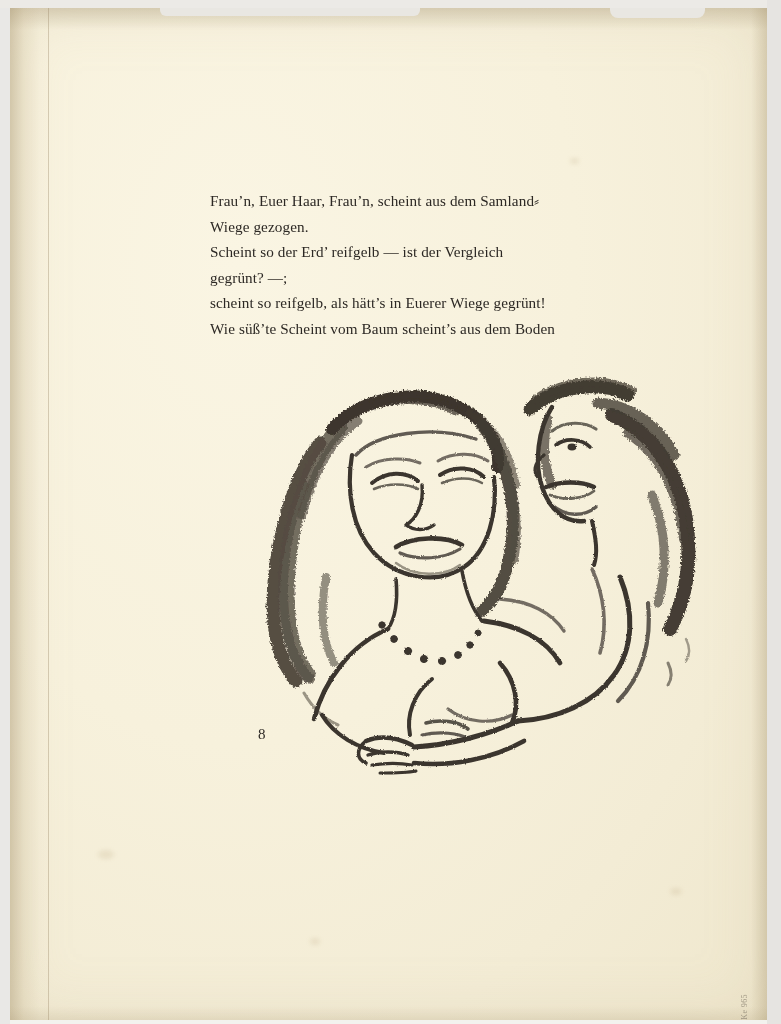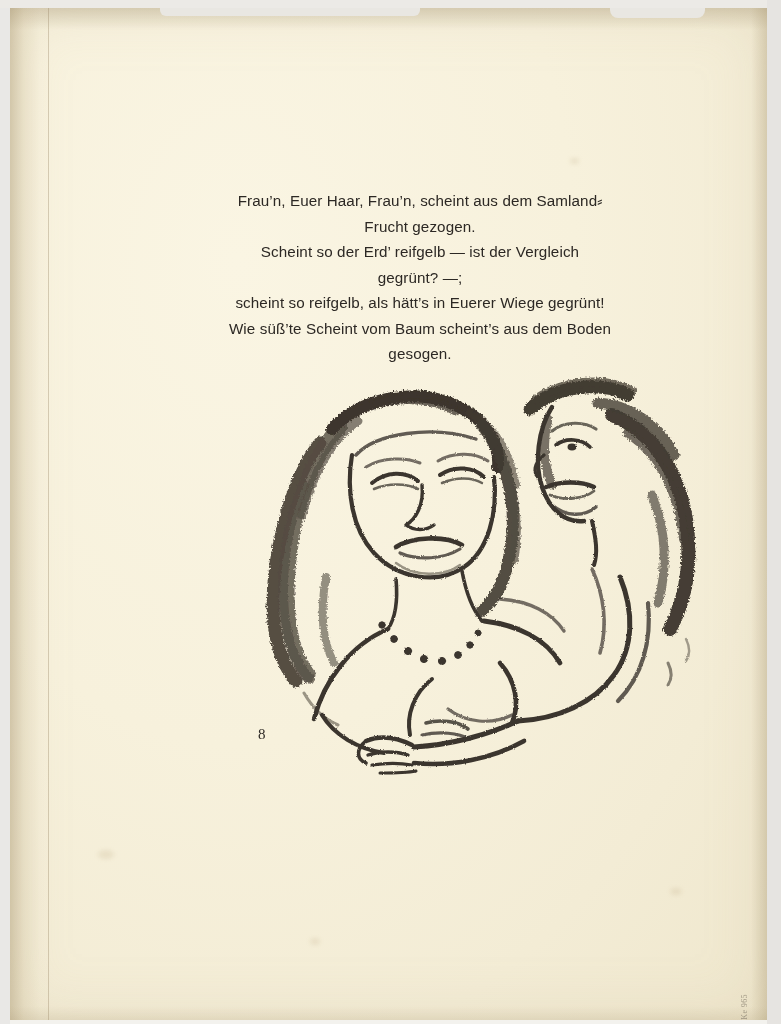--- a/index.html
+++ b/index.html
@@ -109,23 +109,23 @@
     background: rgba(172,150,106,0.16);
     filter: blur(2px);
   }
 
   
   .poem {
     position: absolute;
     left: 200px;
     top: 180px;
     width: 420px;
-    text-align: center;
+    text-align: left;
     color: #2c2824;
-    font-family: Liberation Sans, sans-serif;
+    font-family: Liberation Serif, serif;
     font-size: 15.2px;
     line-height: 25.5px;
     letter-spacing: 0.1px;
   }
   .poem .line { white-space: pre-wrap; }
 
   
   .folio {
     position: absolute;
     left: 248px;
@@ -178,26 +178,25 @@
     <div class="right-edge"></div>
     <div class="bottom-edge"></div>
 
     <div class="spot" style="left:88px;  top:842px; width:16px; height:9px;"></div>
     <div class="spot" style="left:300px; top:930px; width:10px; height:7px;"></div>
     <div class="spot" style="left:560px; top:150px; width:9px;  height:6px;"></div>
     <div class="spot" style="left:660px; top:880px; width:12px; height:7px;"></div>
 
     <div class="poem">
       <div class="line">Frau’n, Euer Haar, Frau’n, scheint aus dem Samland⸗</div>
-      <div class="line">Frucht gezogen.</div>
+      <div class="line">Wiege gezogen.</div>
       <div class="line">Scheint so der Erd’ reifgelb — ist der Vergleich</div>
       <div class="line">gegrünt? —;</div>
       <div class="line">scheint so reifgelb, als hätt’s in Euerer Wiege gegrünt!</div>
       <div class="line">Wie süß’te Scheint vom Baum scheint’s aus dem Boden</div>
-      <div class="line">gesogen.</div>
     </div>
 
     <div class="plate">
       <svg viewBox="0 0 500 420" xmlns="http://www.w3.org/2000/svg" aria-hidden="true">
         <defs>
           <filter id="chalk" x="-20%" y="-20%" width="140%" height="140%">
             <feTurbulence type="fractalNoise" baseFrequency="0.9" numOctaves="3" seed="7" result="n"></feTurbulence>
             <feDisplacementMap in="SourceGraphic" in2="n" scale="2.2" xChannelSelector="R" yChannelSelector="G"></feDisplacementMap>
           </filter>
           <filter id="chalk2" x="-25%" y="-25%" width="150%" height="150%">

